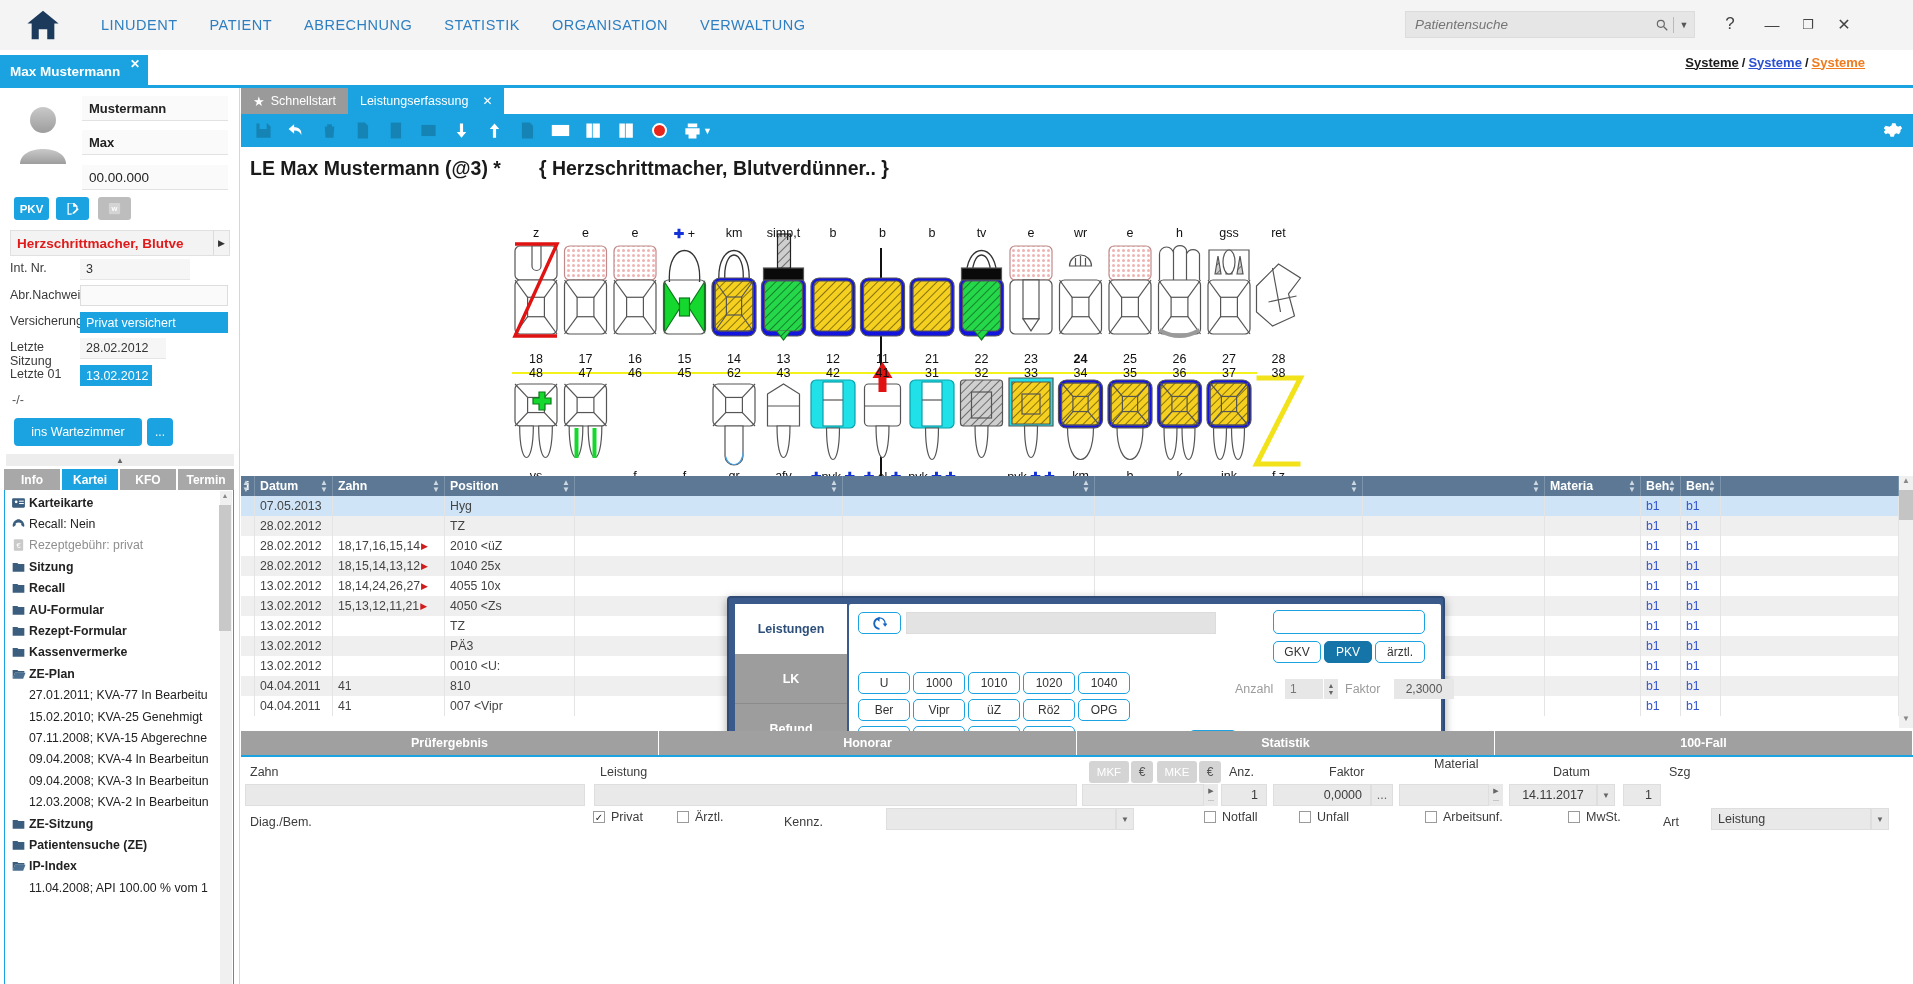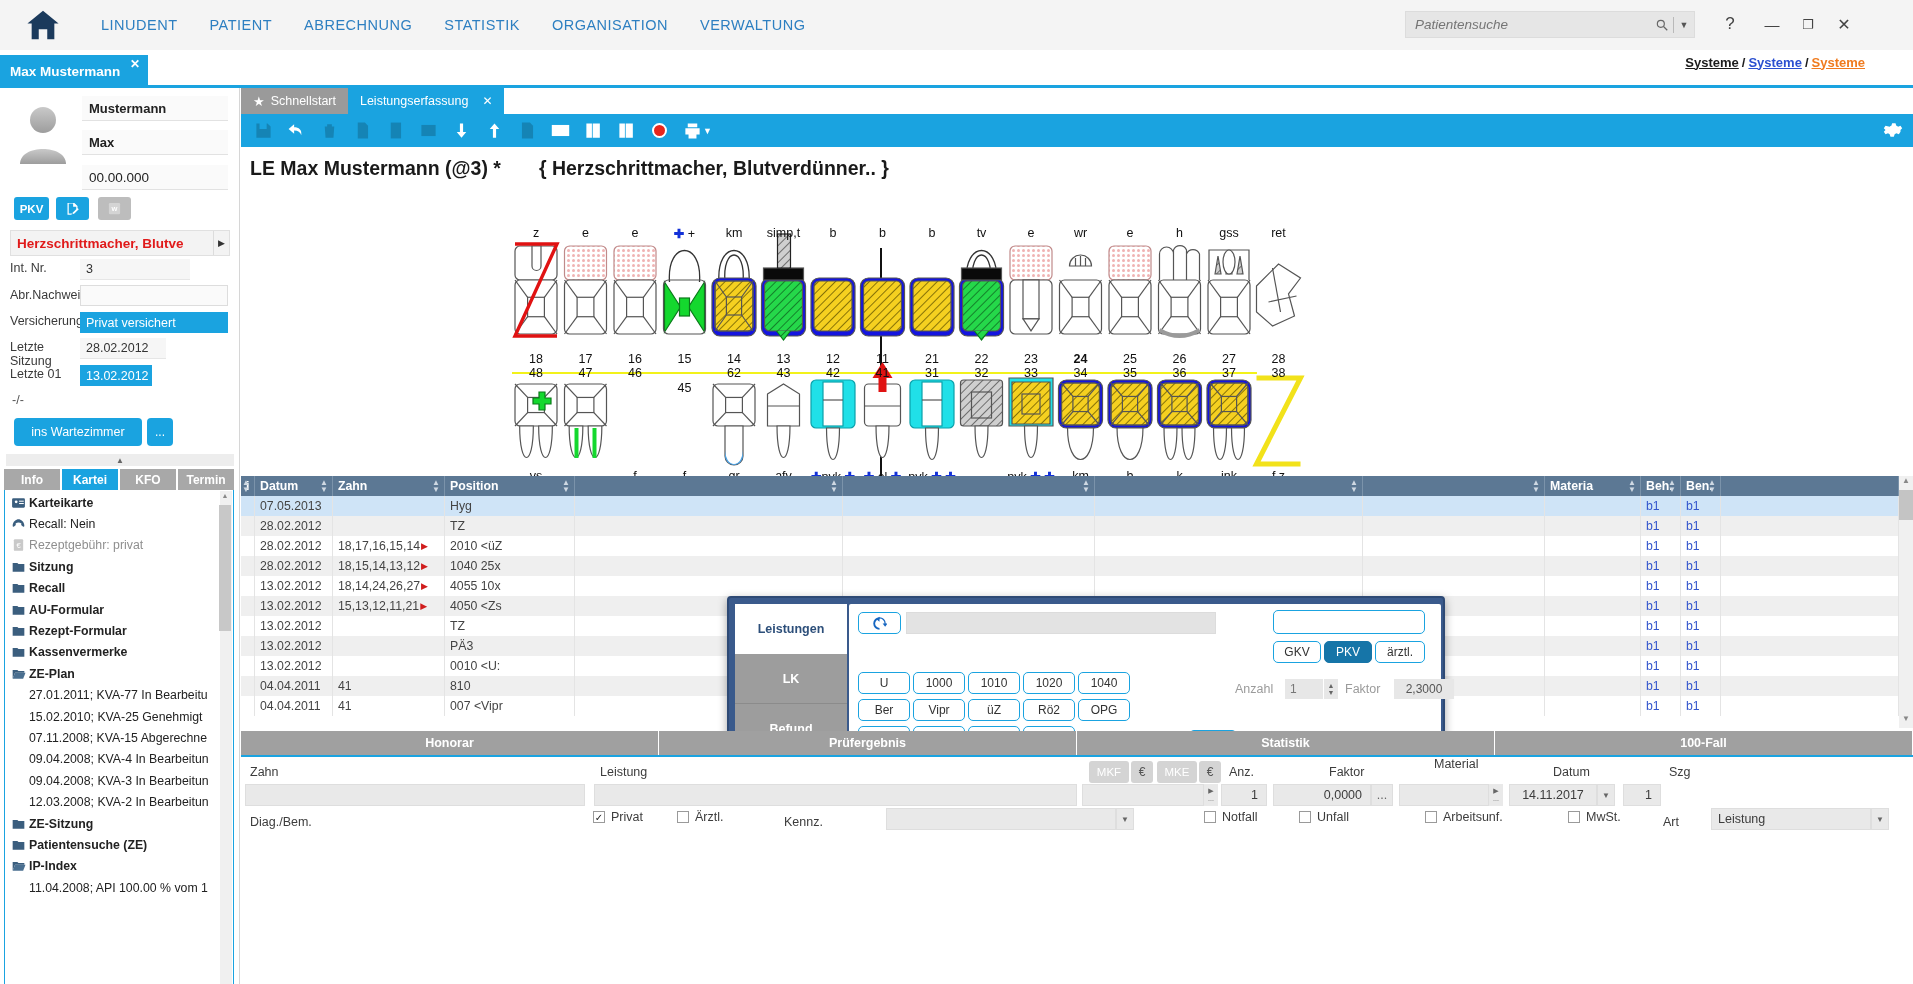--- a/index.html
+++ b/index.html
@@ -900,21 +900,21 @@
         <div class="tlabel-top" style="left: 964px; top: 38px;">gss</div>
         <div class="tnum" style="left: 964px; top: 164px;">27</div>
         <div class="tlabel-top" style="left: 1013.5px; top: 38px;">ret</div>
         <div class="tnum" style="left: 1013.5px; top: 164px;">28</div>
         <div class="tnum" style="left: 271px; top: 178px;">48</div>
         <div class="tlabel-bot" style="left: 263px; top: 281px; width: 64px;">vs</div>
         <div class="tnum" style="left: 320.5px; top: 178px;">47</div>
         <div class="tlabel-bot" style="left: 312.5px; top: 281px; width: 64px;"></div>
         <div class="tnum" style="left: 370px; top: 178px;">46</div>
         <div class="tlabel-bot" style="left: 362px; top: 281px; width: 64px;">f</div>
-        <div class="tnum" style="left: 419.5px; top: 178px; margin-top: 15px;">45</div>
+        <div class="tnum" style="left: 419.5px; top: 178px;">45</div>
         <div class="tlabel-bot" style="left: 411.5px; top: 281px; width: 64px;">f</div>
         <div class="tnum" style="left: 469px; top: 178px;">62</div>
         <div class="tlabel-bot" style="left: 461px; top: 281px; width: 64px;">gr</div>
         <div class="tnum" style="left: 518.5px; top: 178px;">43</div>
         <div class="tlabel-bot" style="left: 510.5px; top: 281px; width: 64px;">afv</div>
         <div class="tnum" style="left: 568px; top: 178px;">42</div>
         <div class="tlabel-bot" style="left: 560px; top: 281px; width: 64px;"><span class="plus-blue">✚</span>pvk,<span class="plus-blue">✚</span></div>
         <div class="tnum" style="left: 617.5px; top: 178px;">41</div>
         <div class="tlabel-bot" style="left: 609.5px; top: 281px; width: 64px;"><span class="plus-blue">✚</span> el,<span class="plus-blue">✚</span></div>
         <div class="tnum" style="left: 667px; top: 178px;">31</div>
@@ -1492,22 +1492,22 @@
       <div class="gbtn" style="left:340px;top:155px;width:48px;">...</div>
       <div class="bigbtn" id="bb-loe">Löschen</div>
       <div class="bigbtn" id="bb-txt">Text</div>
       <div class="bigbtn" id="bb-spe">Speichern</div>
       <div class="bigbtn" id="bb-lay">Layout</div>
       <div class="bigbtn" id="bb-lat">Layout teilen</div>
     </div>
   </div>
 
   <div id="btabs">
+    <div class="btab">Prüfergebnis</div>
     <div class="btab">Honorar</div>
-    <div class="btab">Prüfergebnis</div>
     <div class="btab">Statistik</div>
     <div class="btab">100-Fall</div>
   </div>
   <div id="btabs-rule"></div>
 
   <div id="form">
     <div class="flbl" style="left:9px;  top:8px;">Zahn</div>
     <div class="flbl" style="left:359px;top:8px;">Leistung</div>
     <div class="pillbtn" style="left:848px;top:4px;width:40px;">MKF</div>
     <div class="eurobtn" style="left:890px;top:4px;">€</div>

